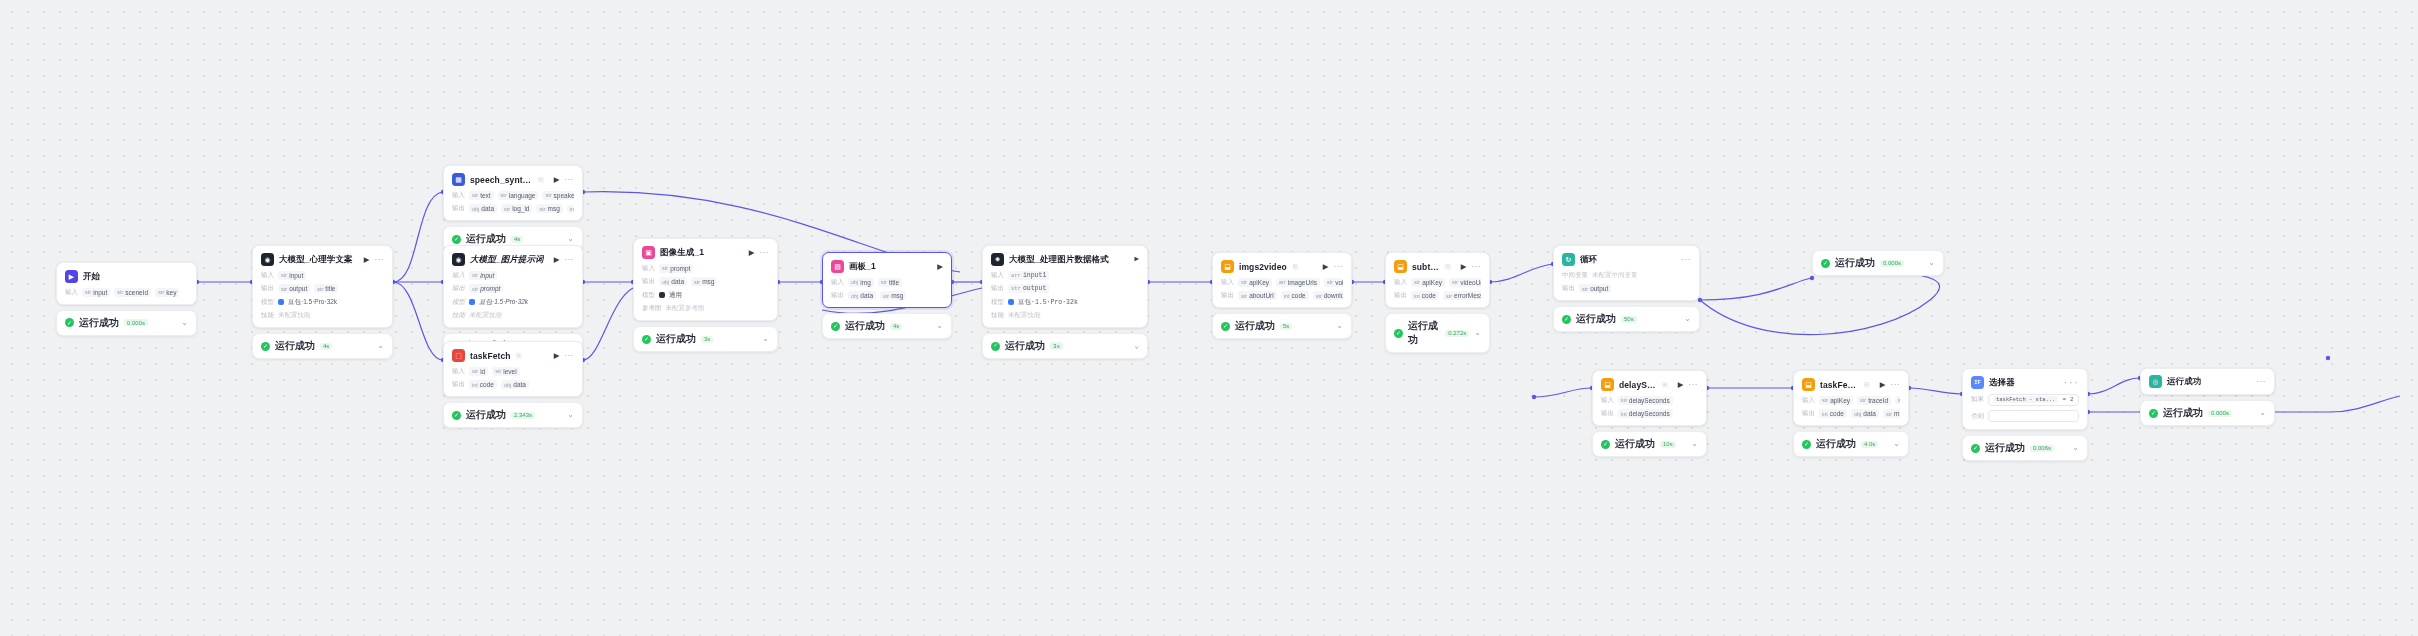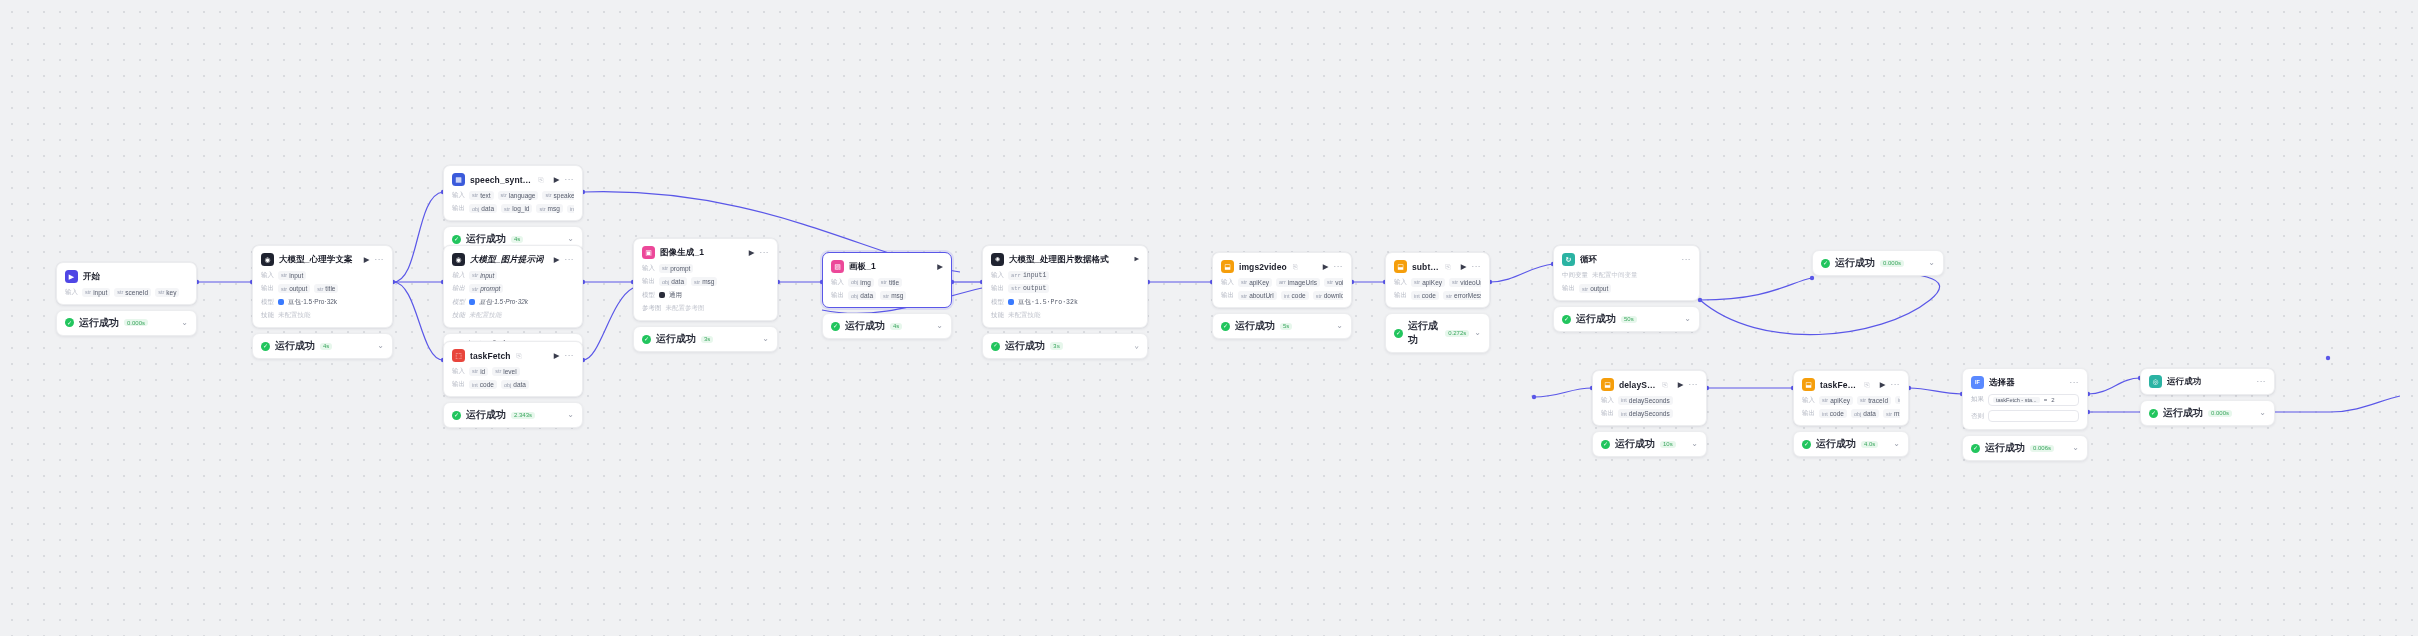--- a/index.html
+++ b/index.html
@@ -95,21 +95,21 @@
     position: absolute; inset: 12px 8px 8px 8px;
     background-image: radial-gradient(#d4e2de 1px, transparent 1px);
     background-size: 16px 16px;
     border-radius: 6px;
   }
   .lb-head { position: absolute; top: 6px; left: 9px; display: flex; align-items: center; gap: 4px; }
 
   
   .selnode {
     background:#fff; border-radius:7px; border:1px solid #ecedef;
-    box-shadow:0 1px 3px rgba(25,30,48,.08); padding:7px 8px;
+    box-shadow:0 1px 3px rgba(25,30,48,.08); padding:7px 8px;font-family:Liberation Mono, monospace;
   }
   .condbox {
     border: 1px solid #e6e7ec; border-radius: 4px;
     height: 12px; display: flex; align-items: center; gap: 4px;
     padding: 0 4px; font-size: 6px; color: #5a6071; background: #fff;
     flex: 1 1 auto; overflow: hidden;
   }
   .cchip { background:#f4f5f7; border-radius:2px; padding:0 3px; font-size:5.5px; color:#555b6b; white-space:nowrap; }
 </style>
 </head>

